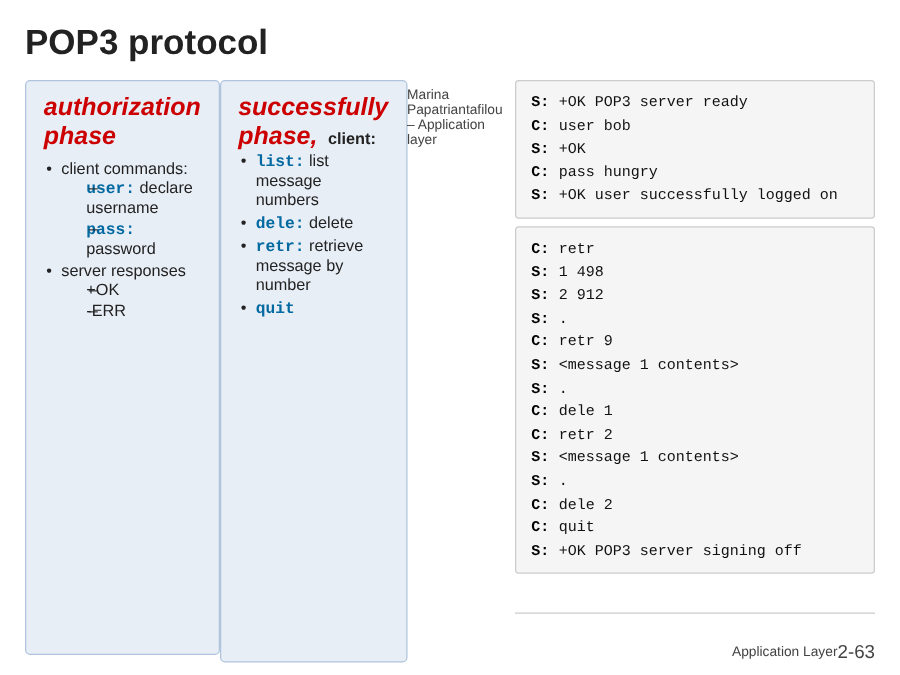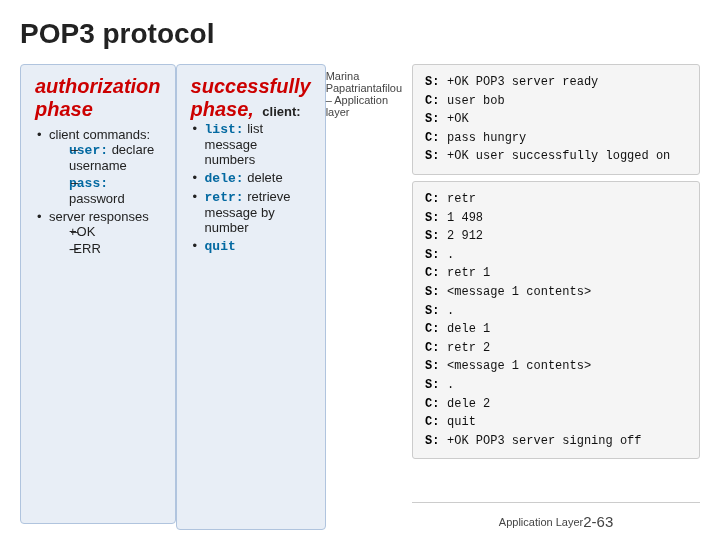--- a/index.html
+++ b/index.html
@@ -154,23 +154,23 @@
     .dialog-prefix {
       min-width: 22px;
       font-weight: bold;
     }
 
     .prefix-s { color: #000; }
     .prefix-c { color: #000; }
 
     .bottom-bar {
       display: flex;
-      justify-content: center;
+      justify-content: flex-end;
       align-items: center;
-      padding-top: 10px;
+      padding-top: 22px;
       border-top: 1px solid #ccc;
       margin-top: auto;
     }
 
     .bottom-left {
       font-size: 11px;
       color: #444;
     }
 
     .bottom-right {
@@ -261,21 +261,21 @@
         <div class="dialog-line">
           <span class="dialog-prefix prefix-s">S:</span>
           <span>2 912</span>
         </div>
         <div class="dialog-line">
           <span class="dialog-prefix prefix-s">S:</span>
           <span>.</span>
         </div>
         <div class="dialog-line">
           <span class="dialog-prefix prefix-c">C:</span>
-          <span>retr 1</span>
+          <span>retr 9</span>
         </div>
         <div class="dialog-line">
           <span class="dialog-prefix prefix-s">S:</span>
           <span>&lt;message 1 contents&gt;</span>
         </div>
         <div class="dialog-line">
           <span class="dialog-prefix prefix-s">S:</span>
           <span>.</span>
         </div>
         <div class="dialog-line">

